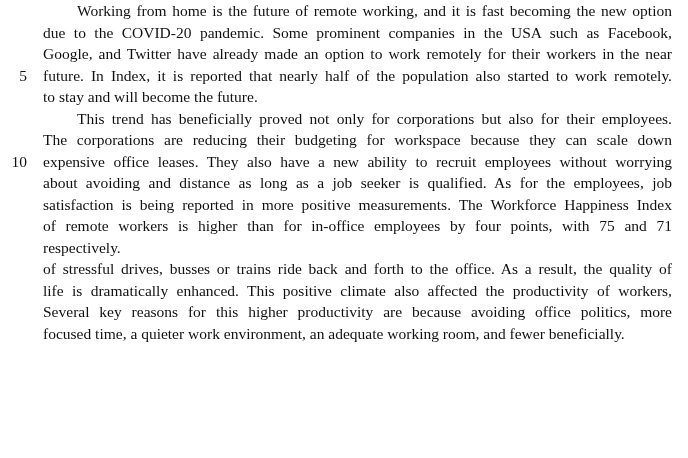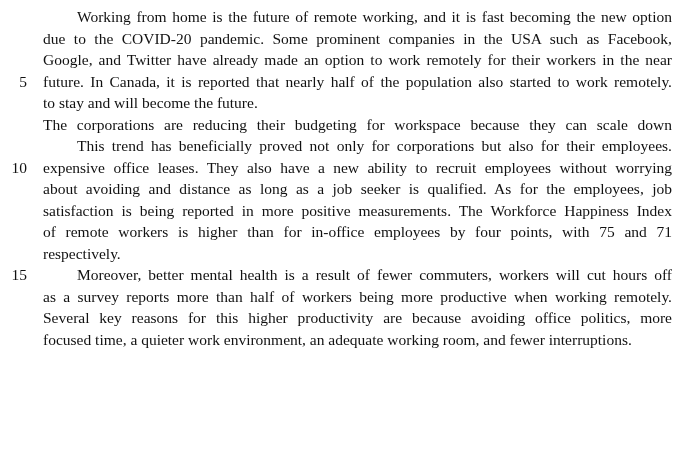--- a/index.html
+++ b/index.html
@@ -9,21 +9,21 @@
     height: 458px;
     background: #ffffff;
     overflow: hidden;
   }
   body {
     font-family: "Liberation Serif", "DejaVu Serif", serif;
     color: #111111;
   }
   .doc {
     position: relative;
-    padding-top: 6px;
+    padding-top: 0;
     width: 688px;
   }
   .line {
     position: relative;
     height: 21.5px;
     font-size: 15.5px;
     line-height: 21.5px;
     white-space: normal;
   }
   .num {
@@ -63,33 +63,33 @@
     <div class="line">
       <span class="num"></span>
       <span class="txt just">due to the COVID-20 pandemic. Some prominent companies in the USA such as Facebook,</span>
     </div>
     <div class="line">
       <span class="num"></span>
       <span class="txt just">Google, and Twitter have already made an option to work remotely for their workers in the near</span>
     </div>
     <div class="line">
       <span class="num">5</span>
-      <span class="txt just">future. In Canada, it is reported that nearly half of the population also started to work remotely.</span>
+      <span class="txt just">future. In Index, it is reported that nearly half of the population also started to work remotely.</span>
     </div>
     <div class="line">
       <span class="num"></span>
       <span class="txt nojust">to stay and will become the future.</span>
     </div>
     <div class="line">
       <span class="num"></span>
-      <span class="txt just">The corporations are reducing their budgeting for workspace because they can scale down</span>
+      <span class="txt just indent">This trend has beneficially proved not only for corporations but also for their employees.</span>
     </div>
     <div class="line">
       <span class="num"></span>
-      <span class="txt just indent">This trend has beneficially proved not only for corporations but also for their employees.</span>
+      <span class="txt just">The corporations are reducing their budgeting for workspace because they can scale down</span>
     </div>
     <div class="line">
       <span class="num">10</span>
       <span class="txt just">expensive office leases. They also have a new ability to recruit employees without worrying</span>
     </div>
     <div class="line">
       <span class="num"></span>
       <span class="txt just">about avoiding and distance as long as a job seeker is qualified. As for the employees, job</span>
     </div>
     <div class="line">
@@ -98,28 +98,28 @@
     </div>
     <div class="line">
       <span class="num"></span>
       <span class="txt just">of remote workers is higher than for in-office employees by four points, with 75 and 71</span>
     </div>
     <div class="line">
       <span class="num"></span>
       <span class="txt nojust">respectively.</span>
     </div>
     <div class="line">
-      <span class="num">15</span>
-      <span class="txt just indent">Moreover, better mental health is a result of fewer commuters, workers will cut hours off</span>
+      <span class="num"></span>
+      <span class="txt just">of stressful drives, busses or trains ride back and forth to the office. As a result, the quality of</span>
     </div>
     <div class="line">
       <span class="num"></span>
-      <span class="txt just">as a survey reports more than half of workers being more productive when working remotely.</span>
+      <span class="txt just">life is dramatically enhanced. This positive climate also affected the productivity of workers,</span>
     </div>
     <div class="line">
       <span class="num"></span>
       <span class="txt just">Several key reasons for this higher productivity are because avoiding office politics, more</span>
     </div>
     <div class="line">
       <span class="num"></span>
-      <span class="txt nojust">focused time, a quieter work environment, an adequate working room, and fewer interruptions.</span>
+      <span class="txt nojust">focused time, a quieter work environment, an adequate working room, and fewer beneficially.</span>
     </div>
   </div>
 
 </body></html>

